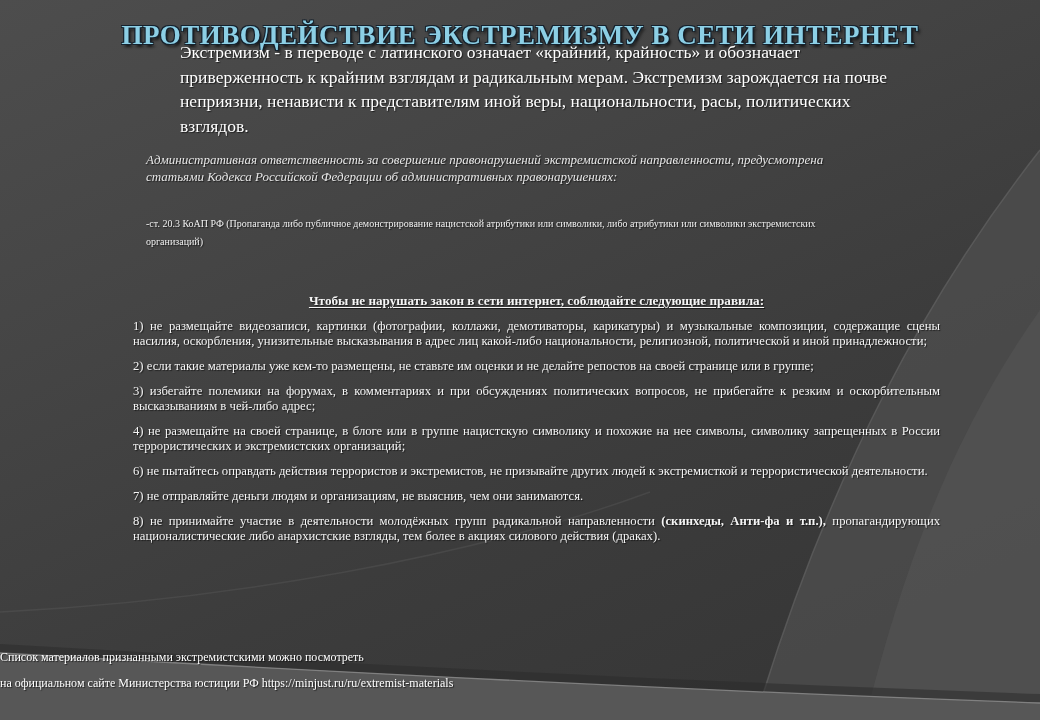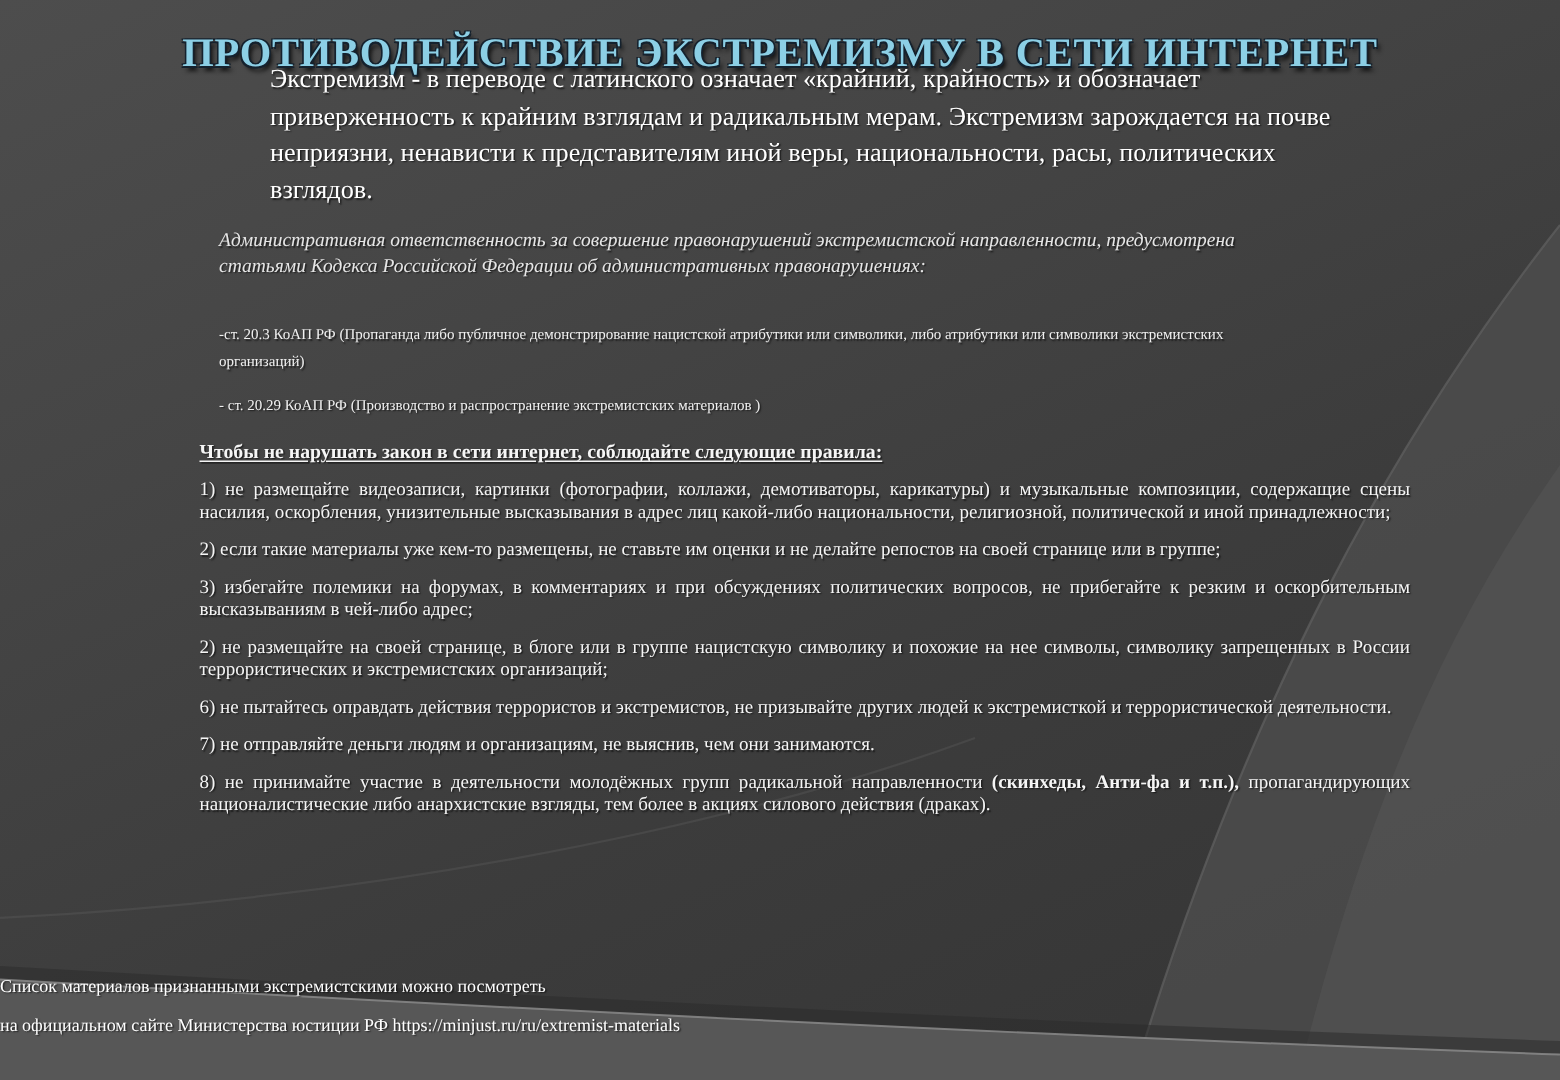--- a/index.html
+++ b/index.html
@@ -57,21 +57,21 @@
 
   .rules {
     position: absolute;
     left: 133px; top: 293px; width: 807px;
     font-size: 12.7px;
     line-height: 15px;
     color: #f5f5f5;
   }
   .rules-heading {
     margin: 0 0 11px 0;
-    text-align: left;
+    text-align: center;
     font-weight: bold;
     font-size: 13.2px;
   }
   .rules-heading u { text-underline-offset: 2px; }
   .rule { margin: 0 0 10px 0; text-align: justify; }
   .rule b { font-weight: bold; }
 
   .footer {
     position: absolute;
     left: 0; right: 0; top: 645px;
@@ -101,28 +101,27 @@
     <path d="M0,653 C350,673 700,691 1040,703" fill="none" stroke="#8a8a8a" stroke-width="1.3" opacity="0.85"></path>
   </svg>
 
   <h1 class="title">ПРОТИВОДЕЙСТВИЕ ЭКСТРЕМИЗМУ В СЕТИ ИНТЕРНЕТ</h1>
 
   <p class="intro txt"><b>Экстремизм</b><span> -  в переводе с латинского означает «крайний, крайность» и обозначает приверженность к крайним взглядам и радикальным мерам. Экстремизм зарождается на почве неприязни, ненависти к представителям иной веры, национальности, расы, политических взглядов.</span></p>
 
   <p class="admin-note txt">Административная ответственность за совершение правонарушений экстремистской направленности, предусмотрена статьями Кодекса Российской Федерации об административных правонарушениях:</p>
 
   <p class="article article-1 txt">-ст. 20.3 КоАП РФ (Пропаганда либо публичное демонстрирование нацистской атрибутики или символики, либо атрибутики или символики экстремистских организаций)</p>
-  <p class="article article-2 txt">- ст. 20.29 КоАП РФ (Производство и распространение экстремистских материалов )</p>
 
   <div class="rules">
     <p class="rules-heading txt"><u>Чтобы не нарушать закон в сети интернет, соблюдайте следующие правила:</u></p>
     <p class="rule txt">1) не размещайте видеозаписи, картинки (фотографии, коллажи, демотиваторы, карикатуры) и музыкальные композиции, содержащие сцены насилия, оскорбления, унизительные высказывания в адрес лиц какой-либо национальности, религиозной, политической и иной принадлежности;</p>
     <p class="rule txt">2) если такие материалы уже кем-то размещены, не ставьте им оценки и не делайте репостов на своей странице или в группе;</p>
     <p class="rule txt">3) избегайте полемики на форумах, в комментариях и при обсуждениях политических вопросов, не прибегайте к резким и оскорбительным высказываниям в чей-либо адрес;</p>
-    <p class="rule txt">2) не размещайте на своей странице, в блоге или в группе нацистскую символику и похожие на нее символы, символику запрещенных  в России террористических и экстремистских организаций;</p>
+    <p class="rule txt">4) не размещайте на своей странице, в блоге или в группе нацистскую символику и похожие на нее символы, символику запрещенных  в России террористических и экстремистских организаций;</p>
     <p class="rule txt">6) не пытайтесь оправдать действия террористов и экстремистов, не призывайте других людей к экстремисткой и террористической деятельности.</p>
     <p class="rule txt">7) не отправляйте деньги людям и организациям, не выяснив, чем они занимаются.</p>
     <p class="rule txt"><span>8) не принимайте участие в деятельности молодёжных групп радикальной направленности </span><b>(скинхеды, Анти-фа и т.п.),</b><span> пропагандирующих националистические либо анархистские взгляды, тем более в акциях силового действия (драках).</span></p>
   </div>
 
   <div class="footer txt">
     <p>Список материалов признанными экстремистскими можно посмотреть</p>
     <p>на официальном сайте Министерства юстиции РФ https://minjust.ru/ru/extremist-materials</p>
   </div>
 

